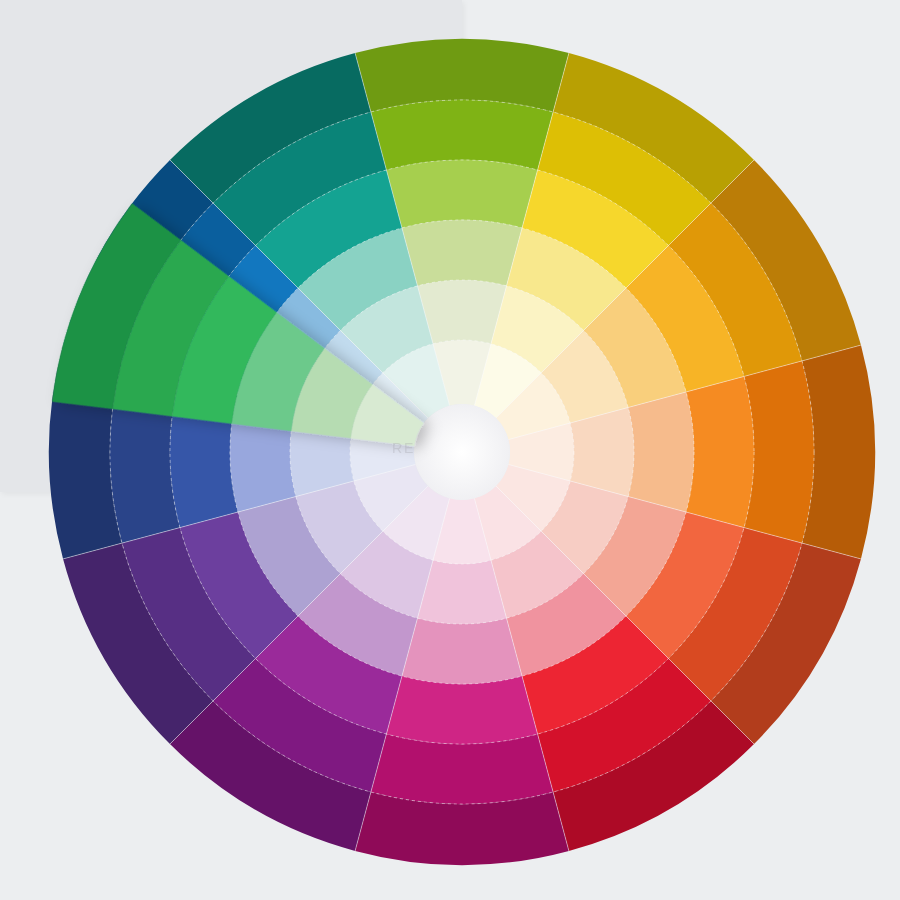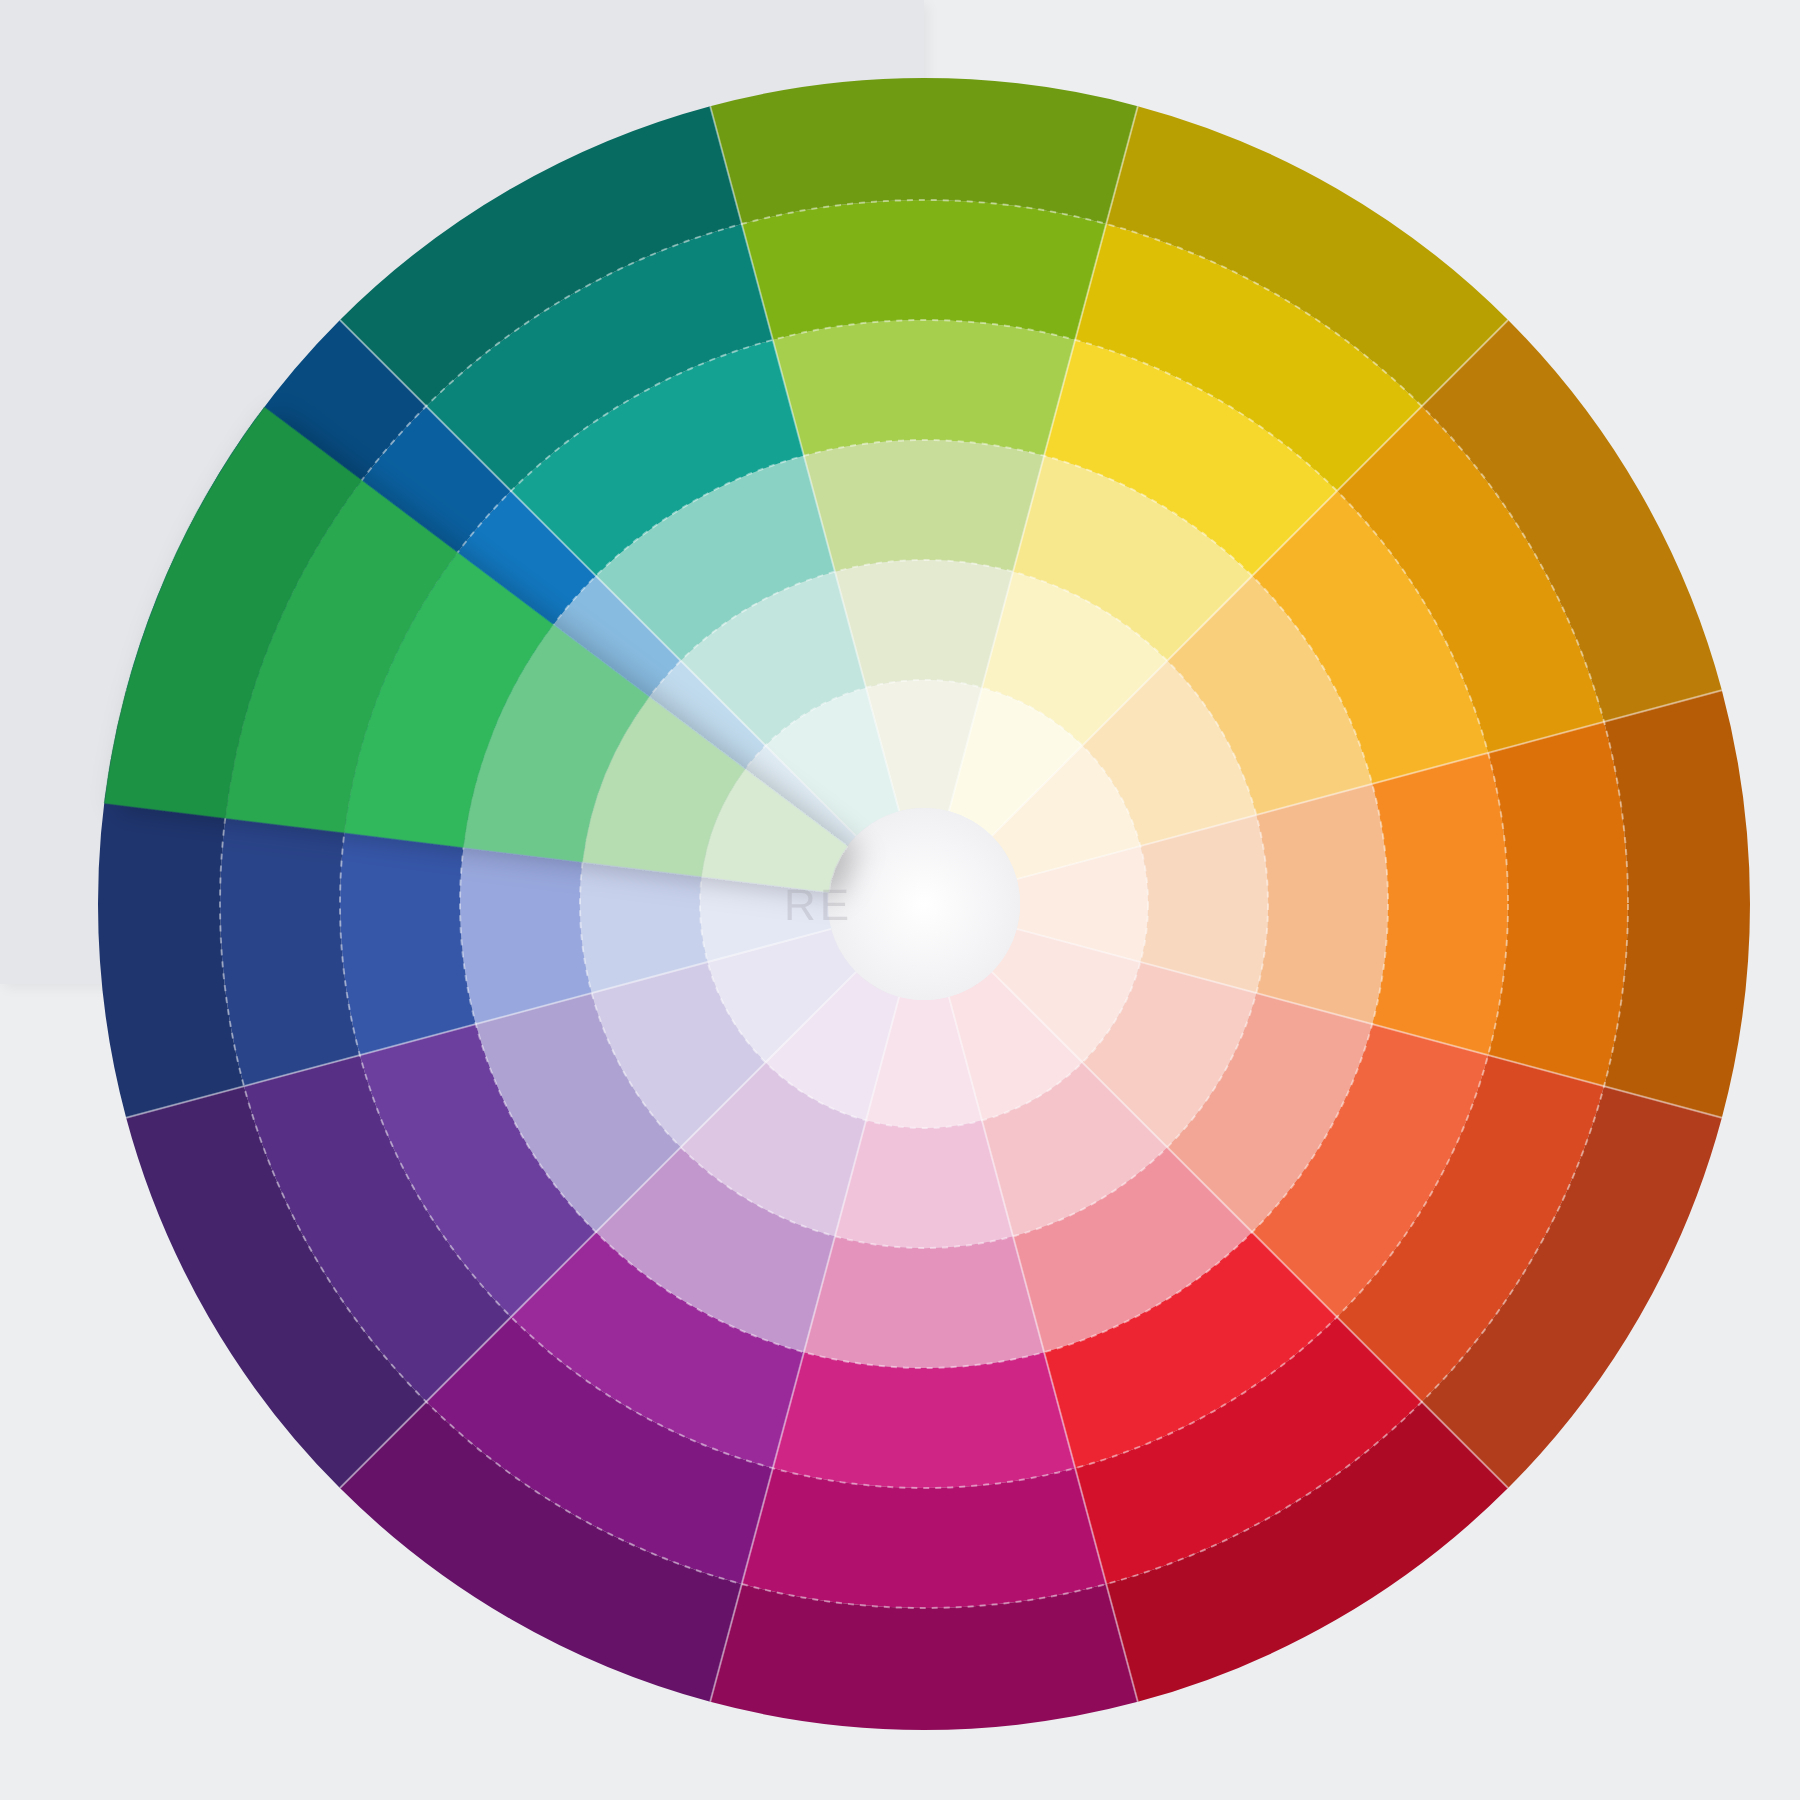--- a/index.html
+++ b/index.html
@@ -25,21 +25,21 @@
   }
   .wheel-wrap{
     position:absolute;
     left:0; top:0;
     width:900px; height:900px;
   }
   svg{display:block;}
   .watermark{
     position:absolute;
     left:392px; top:440px;
-    font-size:22px;
+    font-size:14px;
     letter-spacing:2px;
     color:rgba(160,160,165,0.30);
     pointer-events:none;
     user-select:none;
   }
 </style>
 </head>
 <body>
 
 <div id="stage">

